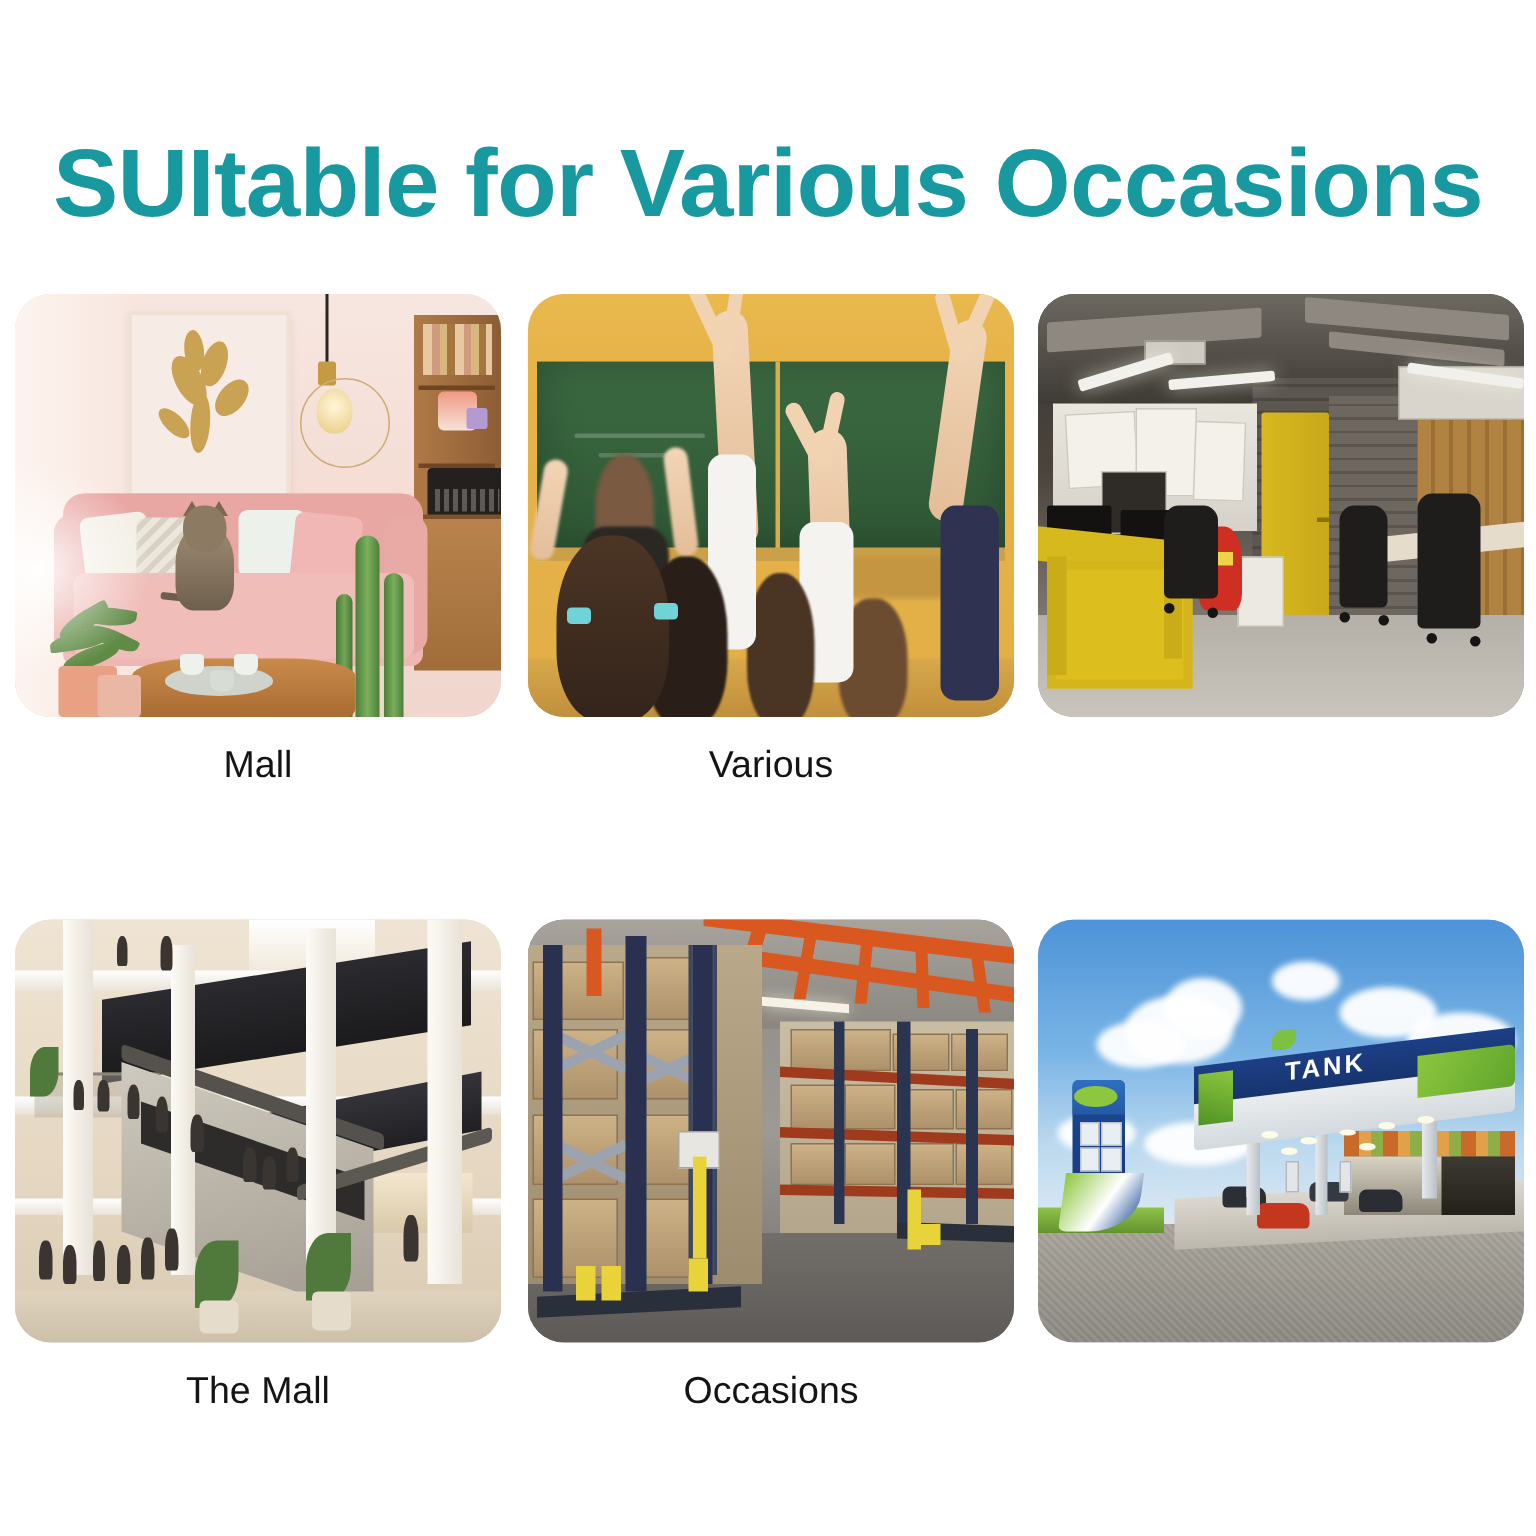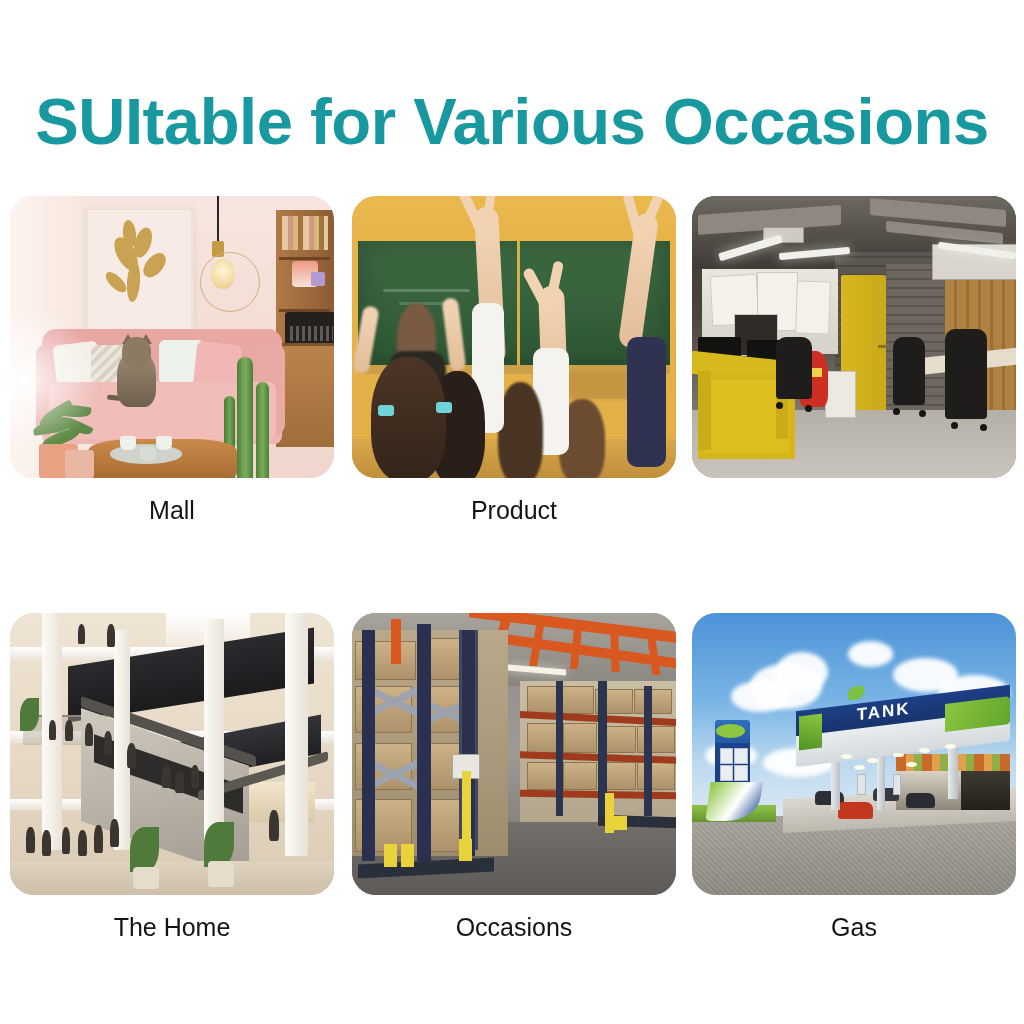--- a/index.html
+++ b/index.html
@@ -427,21 +427,21 @@
           <div class="head h4"></div>
           <div class="sleeve s2"></div>
           <div class="head h3"></div>
           <div class="sleeve s1"></div>
           <div class="head h2"></div>
           <div class="head h1"></div>
           <div class="band b1"></div>
           <div class="band b2"></div>
         </div>
       </div>
-      <div class="caption" style="top:300px;">Product</div>
+      <div class="caption" style="top:300px;">Various</div>
     </div>
 
     <div class="cell" style="left:692px;top:196px;width:324px;height:282px;">
       <div class="tile" style="border-radius: 24px;">
         <div class="scene">
           <div class="of-bg"></div>
           <div class="of-ceiling"></div>
           <div class="of-duct d1"></div>
           <div class="of-duct d2"></div>
           <div class="of-duct d3"></div>
@@ -521,21 +521,21 @@
           <div class="ppl pr10"></div>
           <div class="ppl pr11"></div>
           <div class="ppl pr12"></div>
           <div class="ppl pr13"></div>
           <div class="ppl pr14"></div>
           <div class="ppl pr15"></div>
           <div class="ppl pr16"></div>
           <div class="ppl pr17"></div>
         </div>
       </div>
-      <div class="caption" style="top:300px;">The Home</div>
+      <div class="caption" style="top:300px;">The Mall</div>
     </div>
 
     <div class="cell" style="left:352px;top:613px;width:324px;height:282px;">
       <div class="tile" style="border-radius: 24px;">
         <div class="scene">
           <div class="wh-bg"></div>
           <div class="wh-roof"></div>
           <div class="wh-tube"></div>
           <div class="wh-beam wb1"></div>
           <div class="wh-beam wb2"></div>
@@ -644,17 +644,16 @@
           <div class="gs-signtop"></div>
           <div class="gs-signgreen"></div>
           <div class="gs-price gpr1"></div>
           <div class="gs-price gpr2"></div>
           <div class="gs-price gpr3"></div>
           <div class="gs-price gpr4"></div>
           <div class="gs-price gpr5"></div>
           <div class="gs-swoosh"></div>
         </div>
       </div>
-      <div class="caption" style="top:300px;">Gas</div>
     </div>
 
   </div>
 </div>
 
 </body></html>

